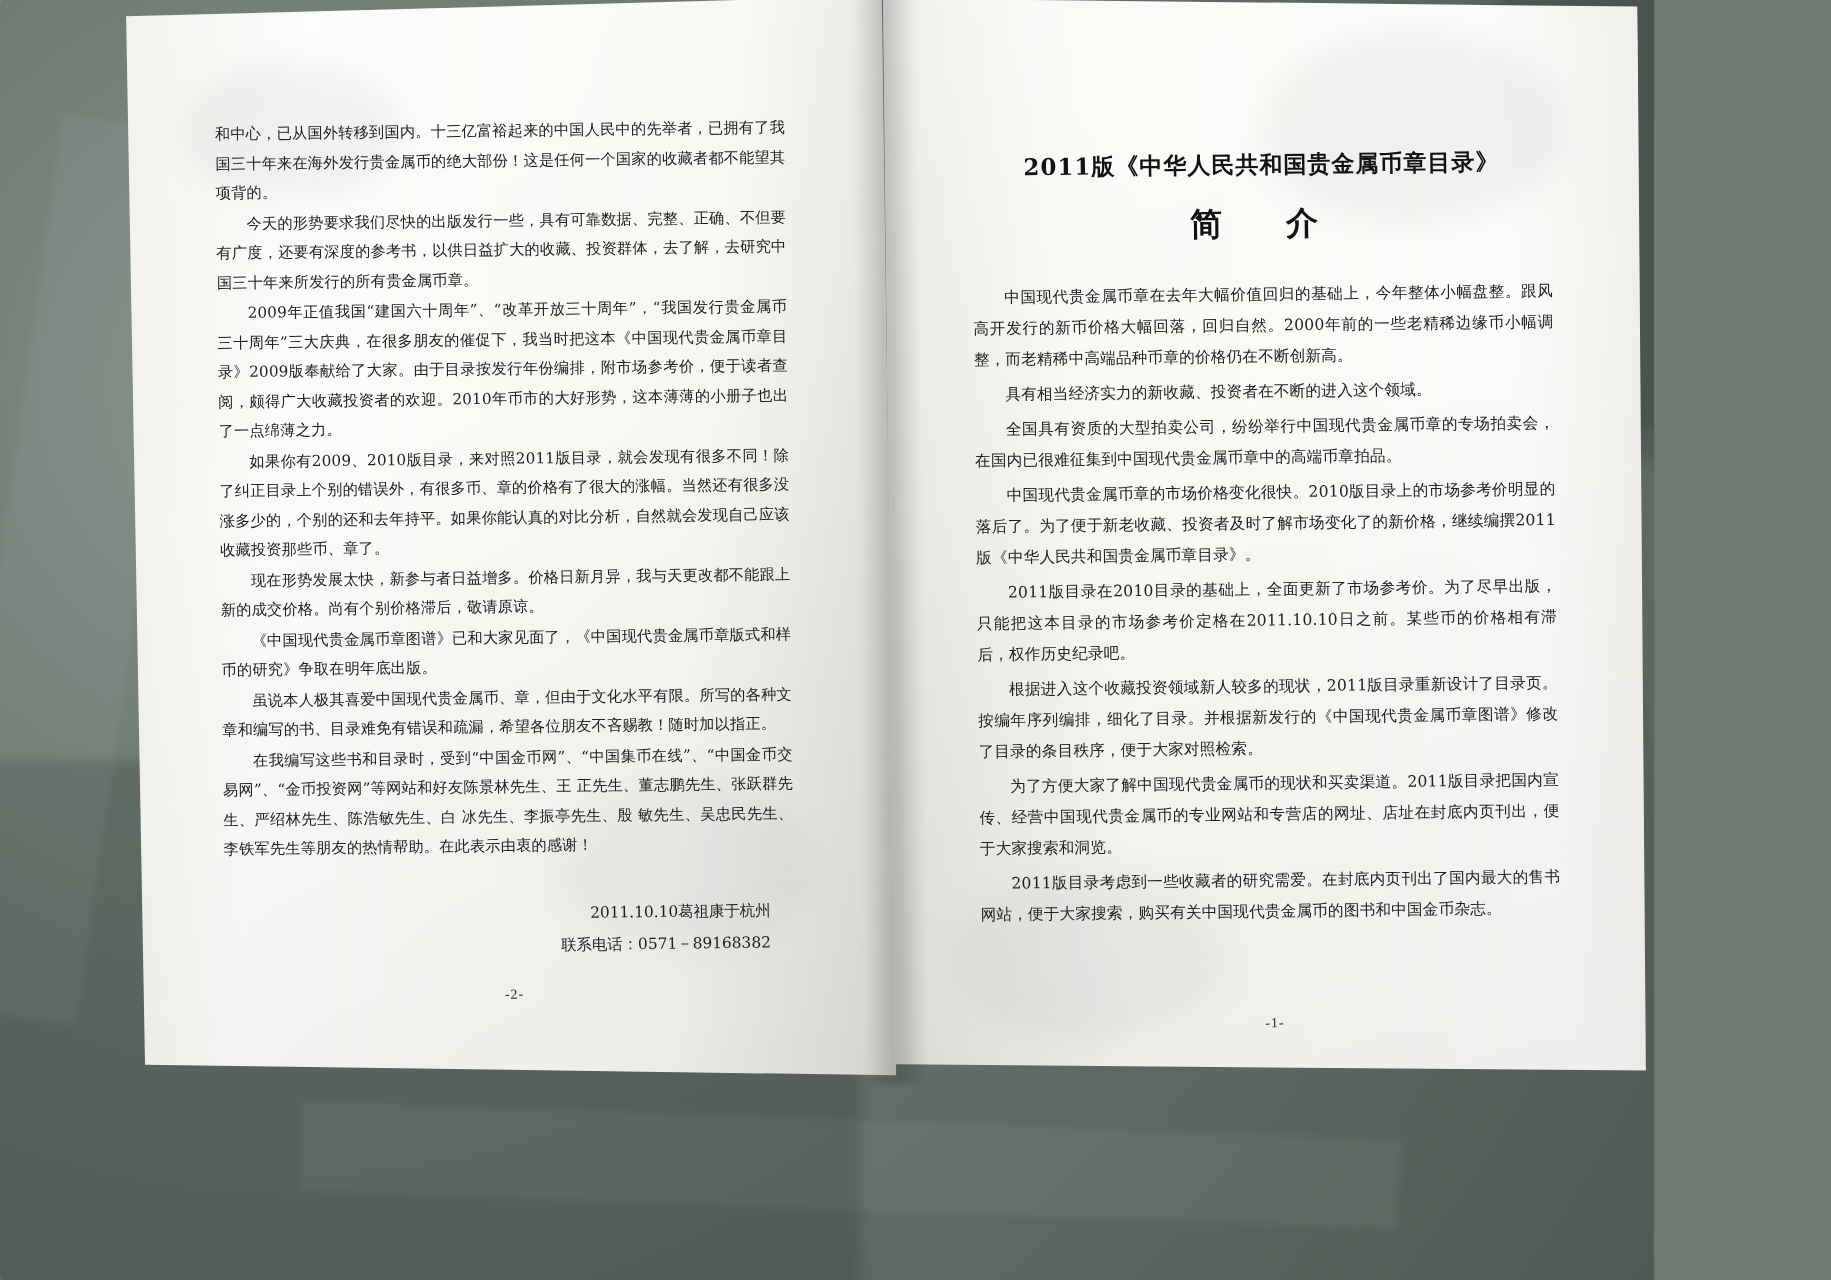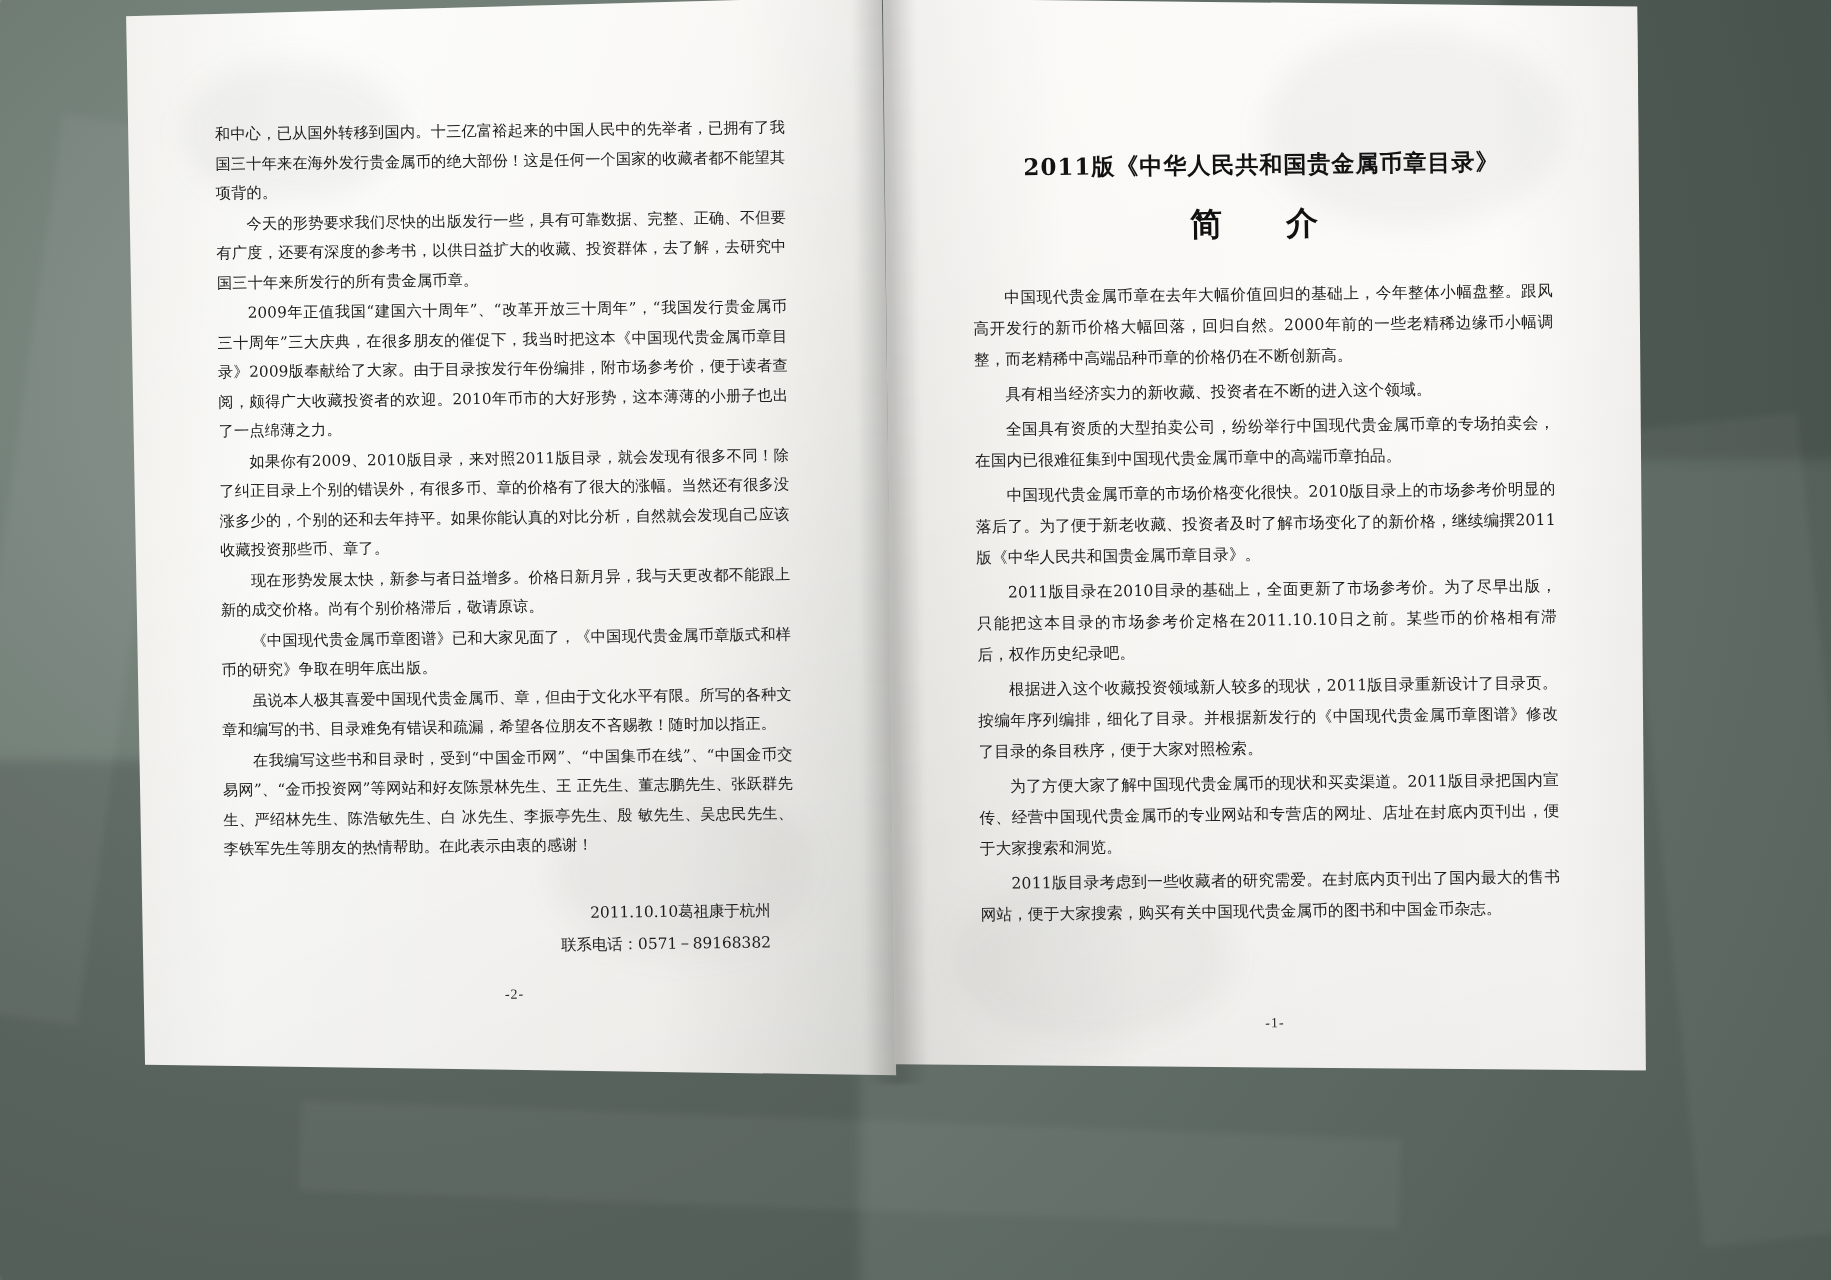--- a/index.html
+++ b/index.html
@@ -7,21 +7,21 @@
     padding: 0;
     width: 1831px;
     height: 1280px;
     overflow: hidden;
     background: #6d7a72;
     font-family: "Liberation Serif", serif;
   }
 
   #scene {
     position: relative;
-    width: 1831px;
+    width: 1654px;
     height: 1280px;
     background:
       linear-gradient(118deg, rgba(255,255,255,0.05) 0 2px, rgba(0,0,0,0.04) 2px 4px),
       linear-gradient(62deg, rgba(255,255,255,0.04) 0 3px, rgba(0,0,0,0.03) 3px 6px),
       radial-gradient(circle at 18% 30%, #8d9a92 0%, #6e7b73 42%, #55615b 100%);
     overflow: hidden;
   }
 
   
   .denim-streak {

